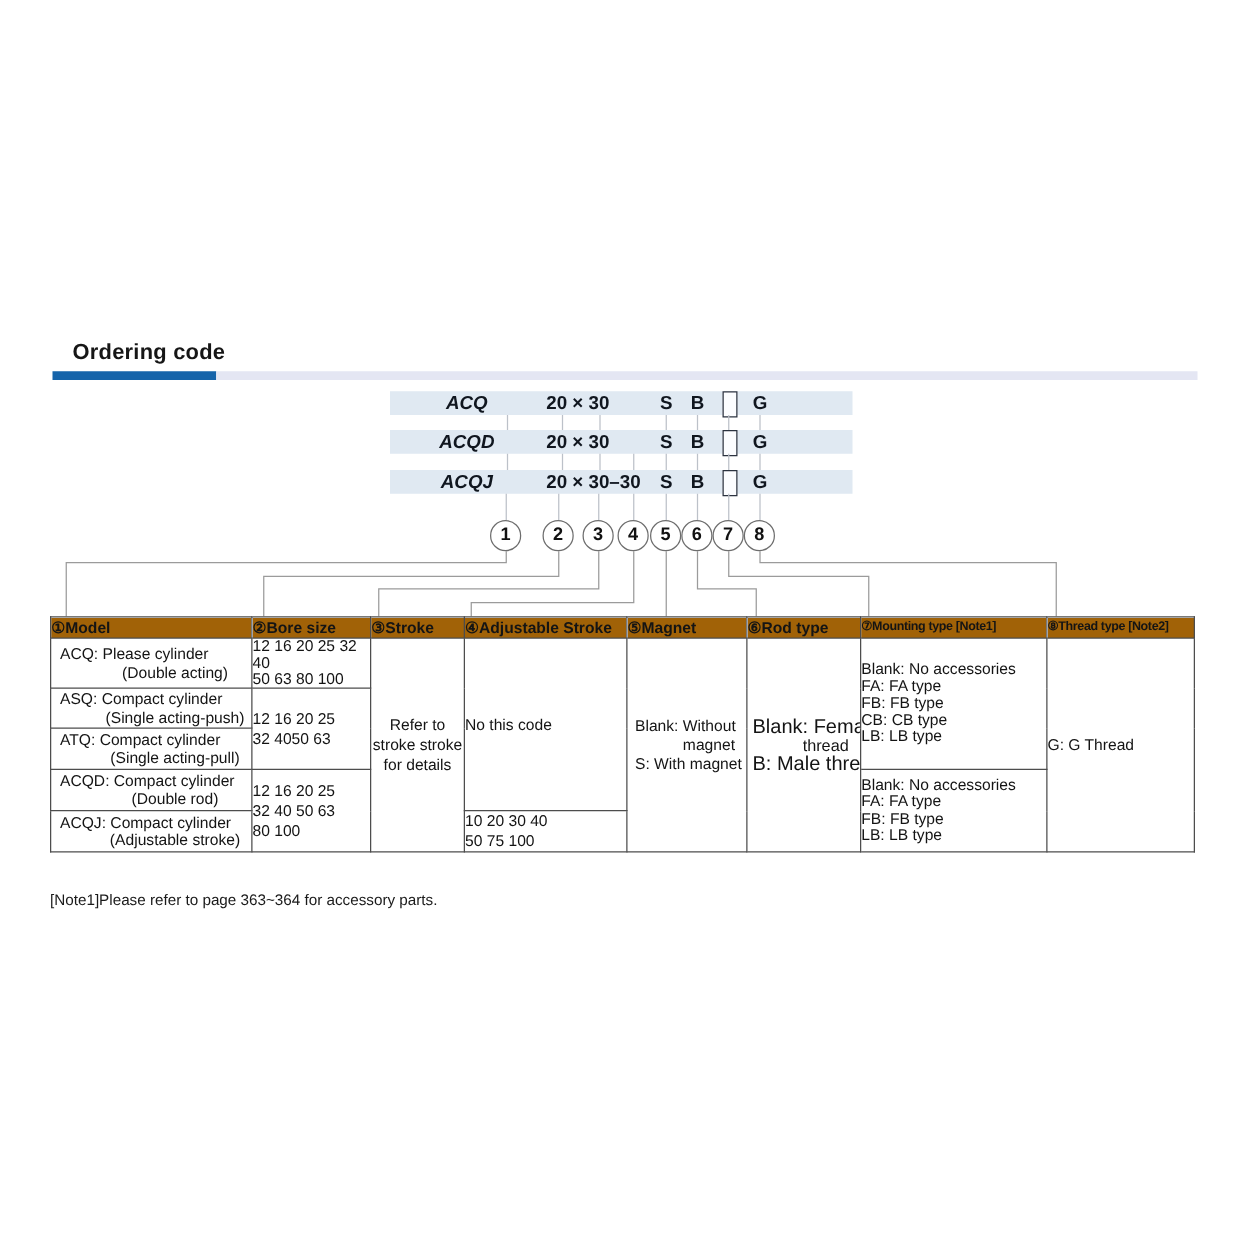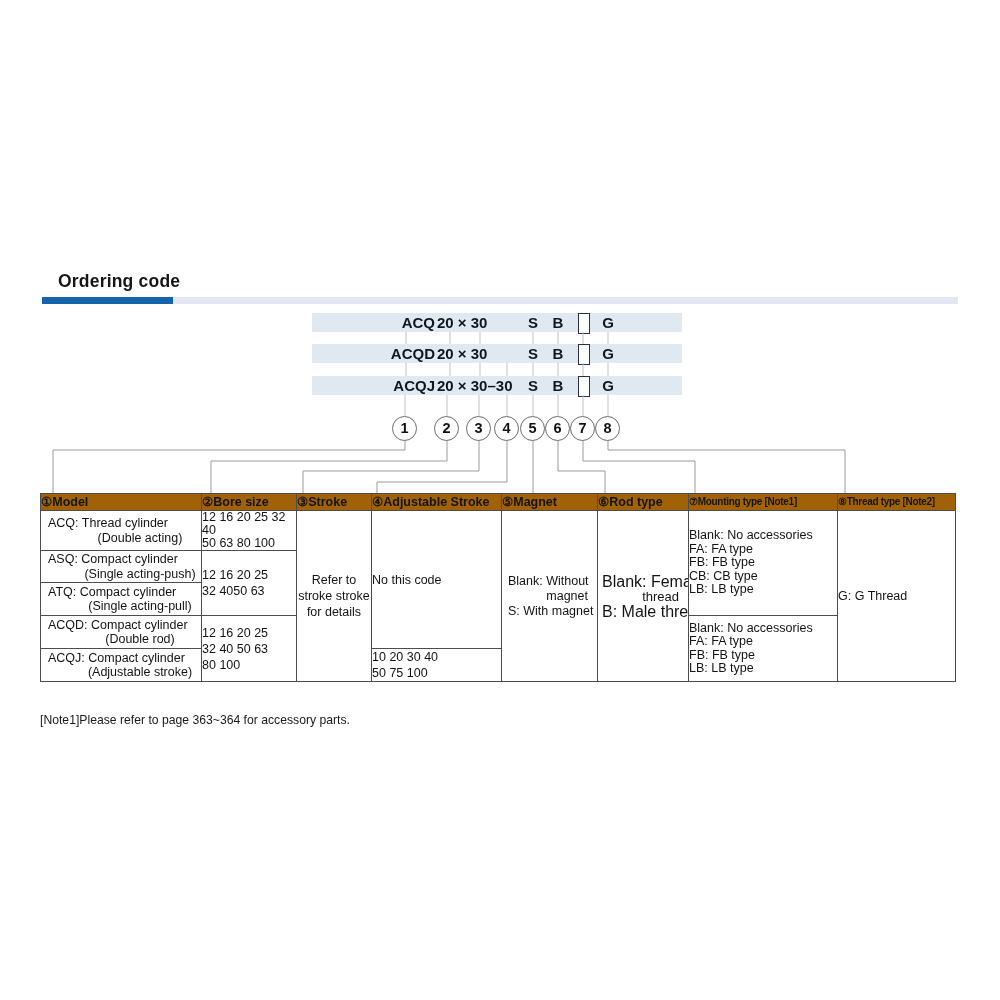--- a/index.html
+++ b/index.html
@@ -9,21 +9,21 @@
   
   .title{position:absolute;left:42px;top:271px;font-size:17.5px;font-weight:bold;
          color:#161616;letter-spacing:.2px;margin-left:16px;}
   .rule-dark{position:absolute;left:42px;top:297px;width:131px;height:7px;background:#1564aa;}
   .rule-light{position:absolute;left:173px;top:297px;width:785px;height:7px;background:#e4e6f3;}
 
   
   .code-bar{position:absolute;left:312px;width:370px;height:19px;background:#e0e9f2;}
   .code-bar span{position:absolute;top:0;height:19px;line-height:19px;
                  font-size:15px;font-weight:bold;color:#10161f;white-space:nowrap;}
-  .cb-model{left:0;width:123px;text-align:right;}
+  .cb-model{left:0;width:123px;text-align:center;font-style:italic;}
   .bar-1 .cb-model{padding-right:11px;}
   .cb-size{left:125px;text-align:center;}
   .cb-s{left:211px;width:20px;text-align:center;}
   .cb-b{left:236px;width:20px;text-align:center;}
   .cb-box{position:absolute;left:266px;top:3px;width:10px;height:10px;
           border:1.5px solid #2c3340;background:#fcfdff;}
   .cb-g{left:286px;width:20px;text-align:center;}
 
   
   .num-circle{position:absolute;top:416px;width:25px;height:25px;border-radius:50%;
@@ -135,21 +135,21 @@
       <th><span>②</span><span>Bore size</span></th>
       <th><span>③</span><span>Stroke</span></th>
       <th><span>④</span><span>Adjustable Stroke</span></th>
       <th><span>⑤</span><span>Magnet</span></th>
       <th><span>⑥</span><span>Rod type</span></th>
       <th class="hdr-sm"><span>⑦</span><span>Mounting type [Note1]</span></th>
       <th class="hdr-sm"><span>⑧</span><span>Thread type [Note2]</span></th>
     </tr>
     <tr style="height:33px">
       <td>
-        <div class="m-l1">ACQ: Thread cylinder</div>
+        <div class="m-l1">ACQ: Please cylinder</div>
         <div class="m-l2">(Double acting)</div>
       </td>
       <td class="bore-sm">12 16 20 25 32 40
 50 63 80 100</td>
       <td rowspan="5" class="stroke-cell">Refer to
 stroke stroke
 for details</td>
       <td rowspan="4" class="adj-top">No this code</td>
       <td rowspan="5">
         <div class="pair-l">Blank: Without</div>

